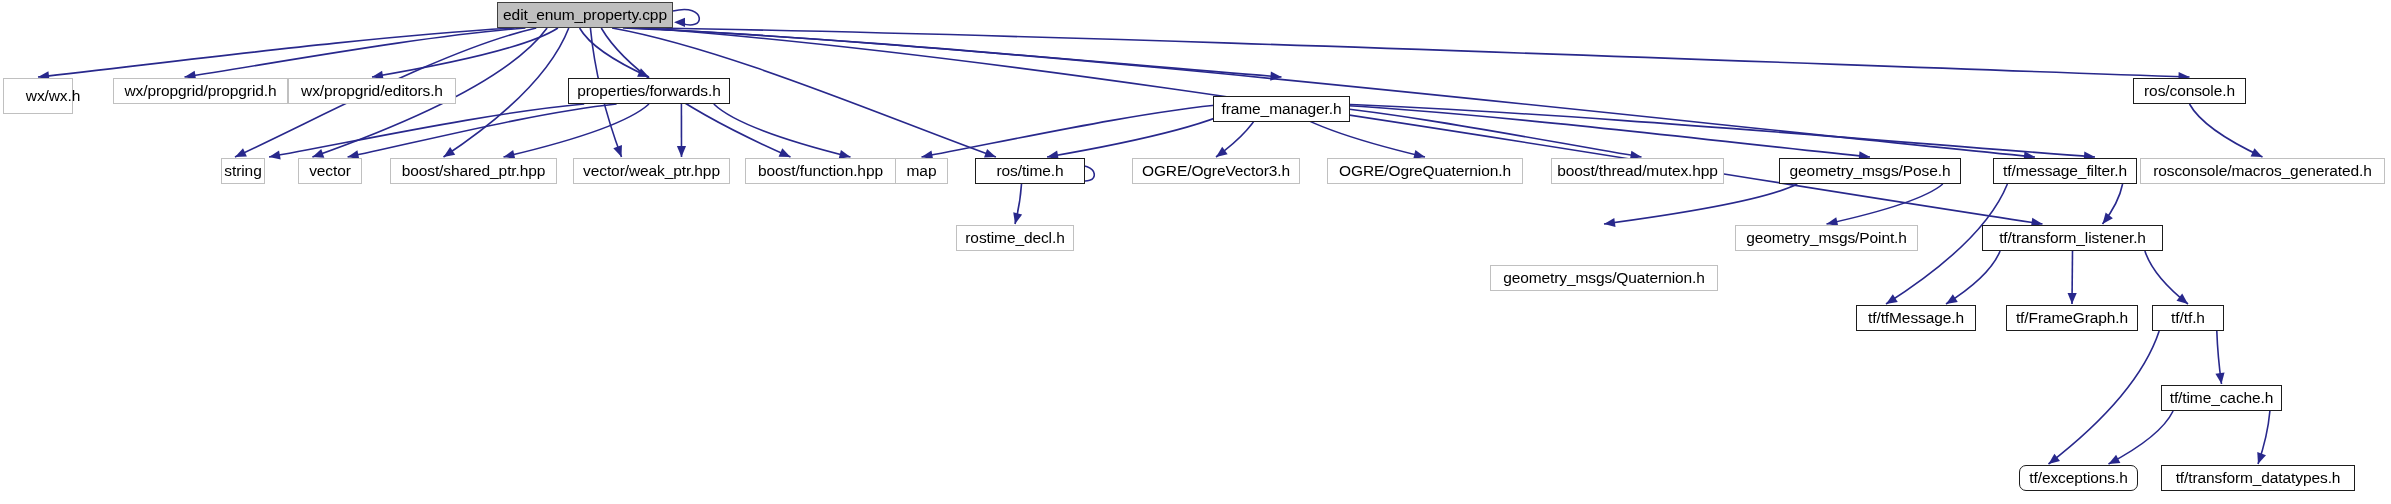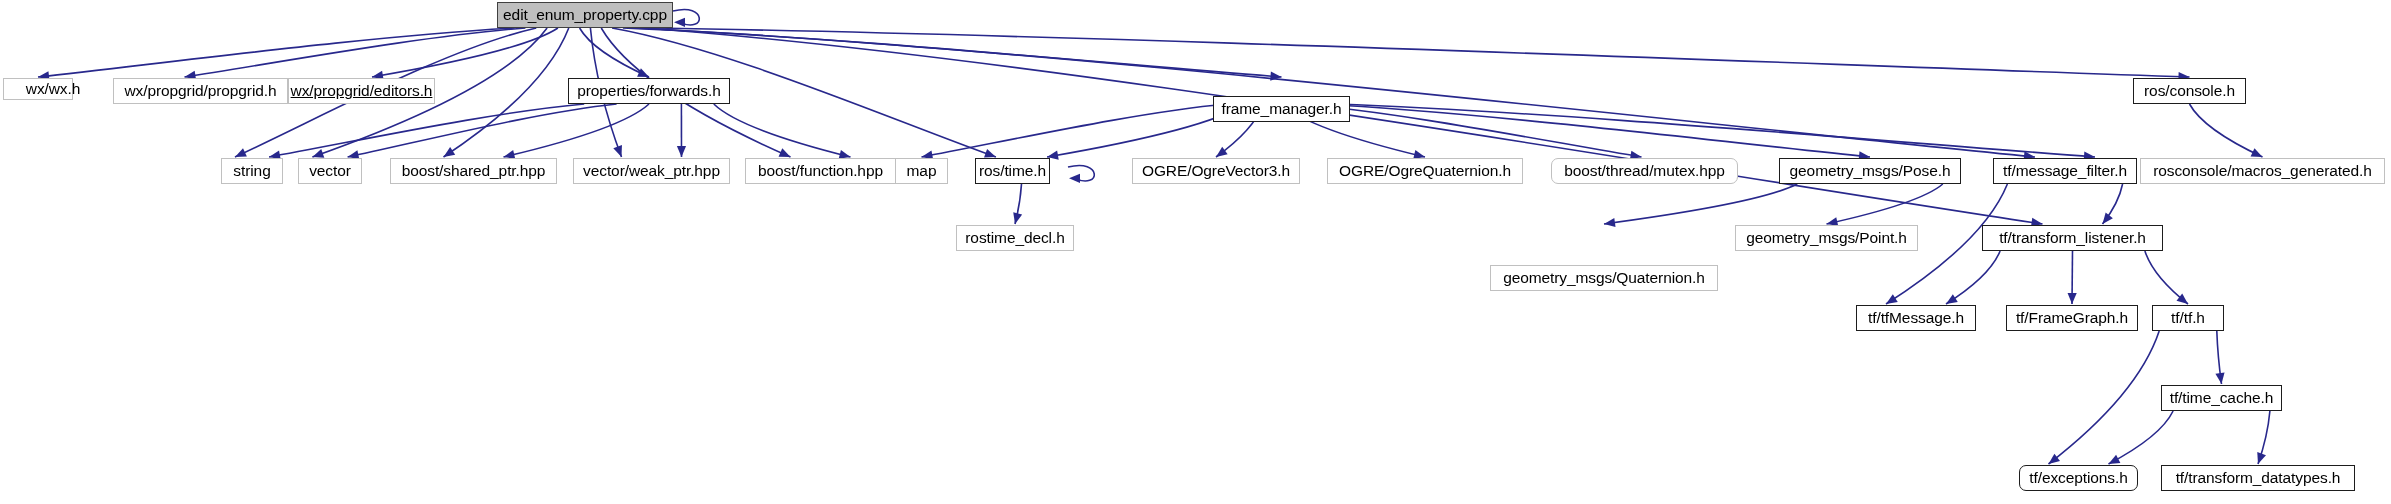--- a/index.html
+++ b/index.html
@@ -143,66 +143,66 @@
       <polygon points="2048.5,464 2054.3938752957197,453.6355302114141 2060.0175074010235,460.9166538845975" class="edge-head"></polygon>
       <path d="M2173.1,411 C2161.4719999999998,434.85 2126.588,454.46 2108.5,464" class="edge-path"></path>
       <polygon points="2108.5,464 2116.083707103265,454.7995985646337 2120.3756186159894,462.93713477450365" class="edge-head"></polygon>
       <path d="M2269.9,411 C2267.7580000000003,434.85 2261.332,454.46 2258,464" class="edge-path"></path>
       <polygon points="2258,464 2257.28432450444,452.09841151001035 2265.9698066524356,455.1319572665219" class="edge-head"></polygon>
     </svg>
   <div id="nodes-layer">
       <div class="node root" style="left: 497px; top: 2px; width: 176px; height: 26px;">
         <span class="node-label">edit_enum_property.cpp</span>
       </div>
-      <div class="node" style="left: 3px; top: 78px; width: 70px; height: 22px; padding-left: 30px;">
+      <div class="node" style="left: 3px; top: 78px; width: 70px; height: 36px; padding-left: 30px;">
         <span class="node-label">wx/wx.h</span>
       </div>
       <div class="node" style="left: 97px; top: 78px; width: 175px; height: 26px; margin-left: 16px;">
         <span class="node-label">wx/propgrid/propgrid.h</span>
       </div>
-      <div class="node" style="left: 288px; top: 78px; width: 147px; height: 26px; text-decoration: underline;">
+      <div class="node" style="left: 288px; top: 78px; width: 168px; height: 26px;">
         <span class="node-label">wx/propgrid/editors.h</span>
       </div>
       <div class="node strong" style="left: 568px; top: 78px; width: 162px; height: 26px;">
         <span class="node-label">properties/forwards.h</span>
       </div>
       <div class="node strong" style="left: 1213px; top: 96px; width: 137px; height: 26px;">
         <span class="node-label">frame_manager.h</span>
       </div>
       <div class="node strong" style="left: 2133px; top: 78px; width: 113px; height: 26px;">
         <span class="node-label">ros/console.h</span>
       </div>
-      <div class="node" style="left: 221px; top: 158px; width: 62px; height: 26px;">
+      <div class="node" style="left: 221px; top: 158px; width: 44px; height: 26px;">
         <span class="node-label">string</span>
       </div>
       <div class="node" style="left: 298px; top: 158px; width: 64px; height: 26px;">
         <span class="node-label">vector</span>
       </div>
       <div class="node" style="left: 390px; top: 158px; width: 167px; height: 26px;">
         <span class="node-label">boost/shared_ptr.hpp</span>
       </div>
       <div class="node" style="left: 573px; top: 158px; width: 157px; height: 26px;">
         <span class="node-label">vector/weak_ptr.hpp</span>
       </div>
       <div class="node" style="left: 745px; top: 158px; width: 151px; height: 26px;">
         <span class="node-label">boost/function.hpp</span>
       </div>
       <div class="node" style="left: 895px; top: 158px; width: 53px; height: 26px;">
         <span class="node-label">map</span>
       </div>
-      <div class="node strong" style="left: 975px; top: 158px; width: 75px; height: 26px;">
+      <div class="node strong" style="left: 975px; top: 158px; width: 110px; height: 26px;">
         <span class="node-label">ros/time.h</span>
       </div>
       <div class="node" style="left: 1132px; top: 158px; width: 168px; height: 26px;">
         <span class="node-label">OGRE/OgreVector3.h</span>
       </div>
       <div class="node" style="left: 1327px; top: 158px; width: 196px; height: 26px;">
         <span class="node-label">OGRE/OgreQuaternion.h</span>
       </div>
-      <div class="node" style="left: 1551px; top: 158px; width: 187px; height: 26px; border-radius: 7px;">
+      <div class="node" style="left: 1551px; top: 158px; width: 173px; height: 26px;">
         <span class="node-label">boost/thread/mutex.hpp</span>
       </div>
       <div class="node strong" style="left: 1779px; top: 158px; width: 182px; height: 26px;">
         <span class="node-label">geometry_msgs/Pose.h</span>
       </div>
       <div class="node strong" style="left: 1993px; top: 158px; width: 144px; height: 26px;">
         <span class="node-label">tf/message_filter.h</span>
       </div>
       <div class="node" style="left: 2140px; top: 158px; width: 245px; height: 26px;">
         <span class="node-label">rosconsole/macros_generated.h</span>

